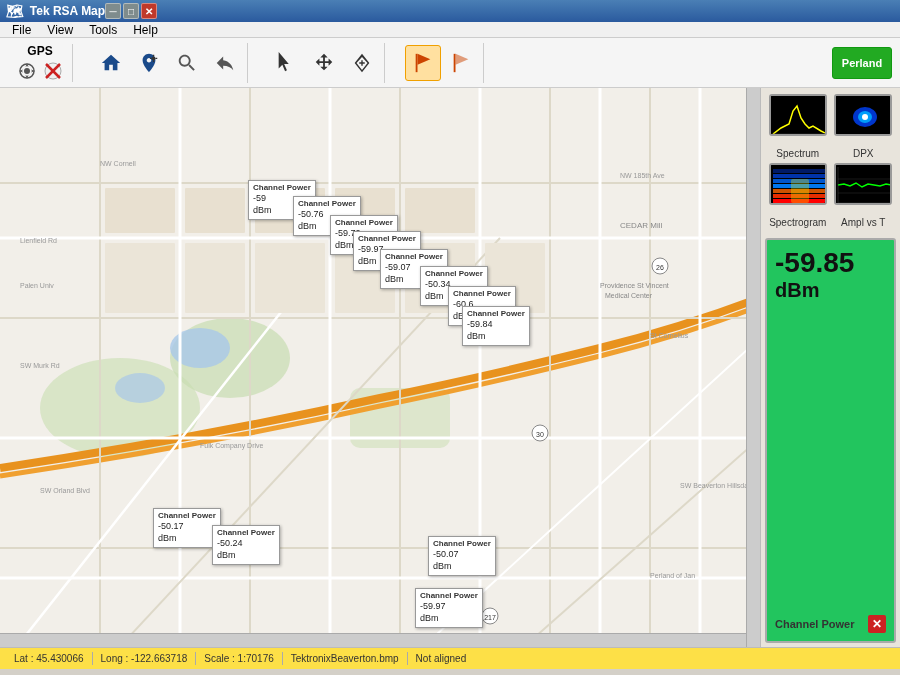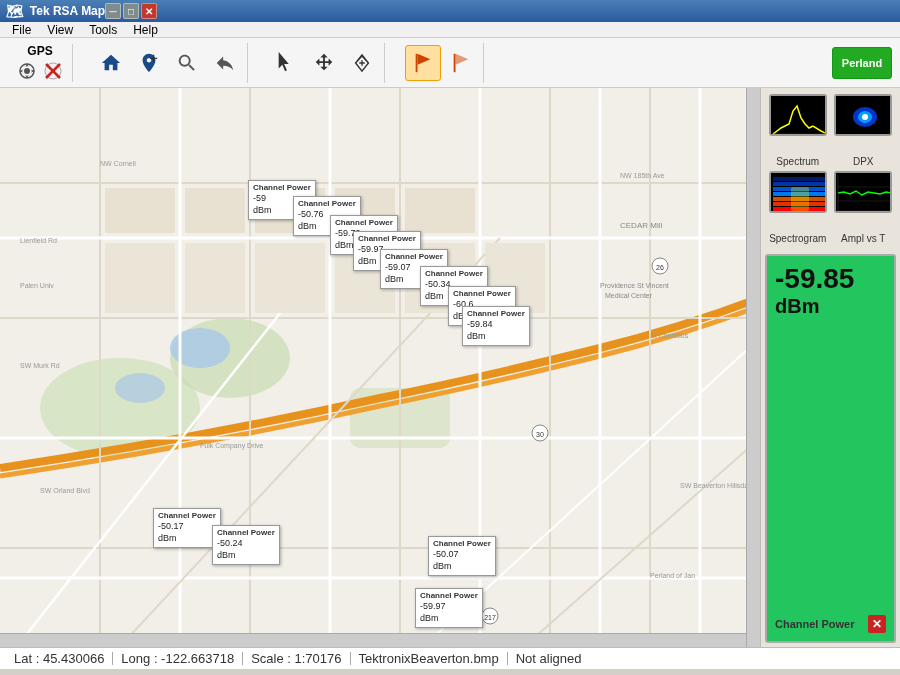--- a/index.html
+++ b/index.html
@@ -142,21 +142,21 @@
       grid-template-columns: 1fr 1fr;
       gap: 4px;
       padding: 6px;
     }
 
     .instr-btn {
       display: flex;
       flex-direction: column;
       align-items: center;
       cursor: pointer;
-      gap: 20px;
+      gap: 12px;
     }
     .instr-thumb {
       width: 58px; height: 42px;
       border: 2px solid #999;
       border-radius: 3px;
       overflow: hidden;
       position: relative;
     }
     .instr-thumb.selected { border-color: #2266cc; border-width: 2px; }
     .instr-label { font-size: 10px; color: #333; text-align: center; }
@@ -201,27 +201,27 @@
       border: none;
       border-radius: 2px;
       cursor: pointer;
       display: flex; align-items: center; justify-content: center;
       font-size: 12px;
       font-weight: bold;
     }
 
     
     #statusbar {
-      background: #ffffff;
+      background: #fde047;
       height: 22px;
       border-top: 1px solid #bbb;
       display: flex;
       align-items: center;
       padding: 4px 6px;
-      font-size: 13px;
+      font-size: 10px;
       color: #333;
       gap: 0;
     }
     .status-item {
       padding: 0 8px;
       border-right: 1px solid #aaa;
       height: 100%;
       display: flex; align-items: center;
     }
     .status-item:last-child { border-right: none; }

